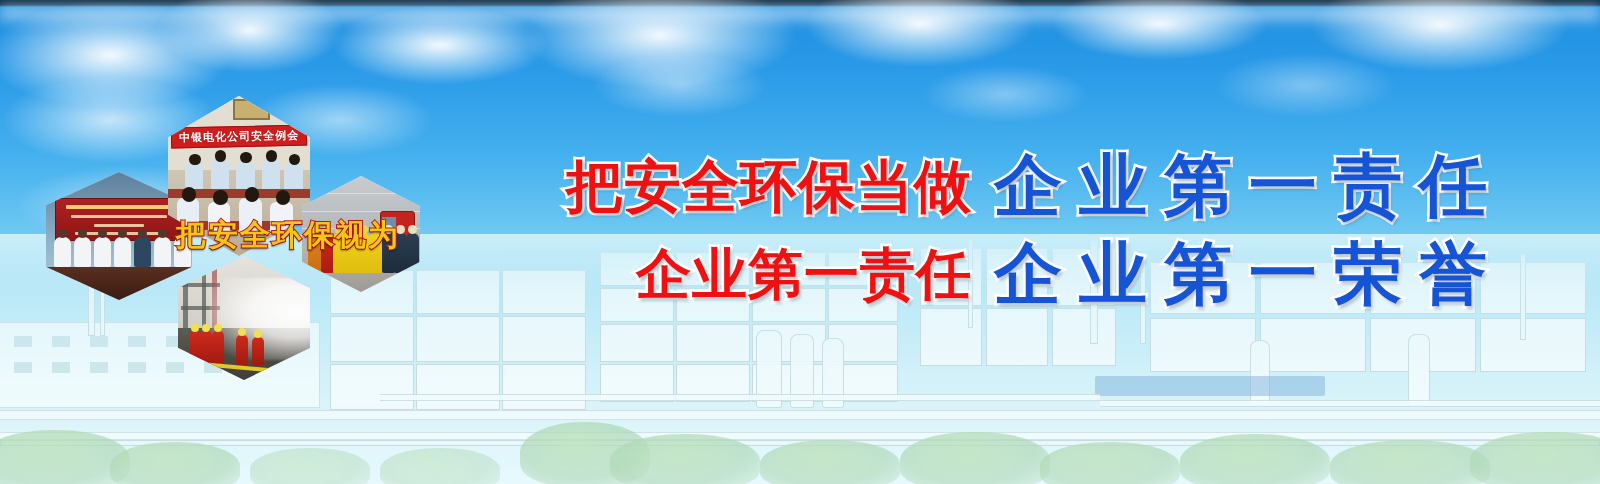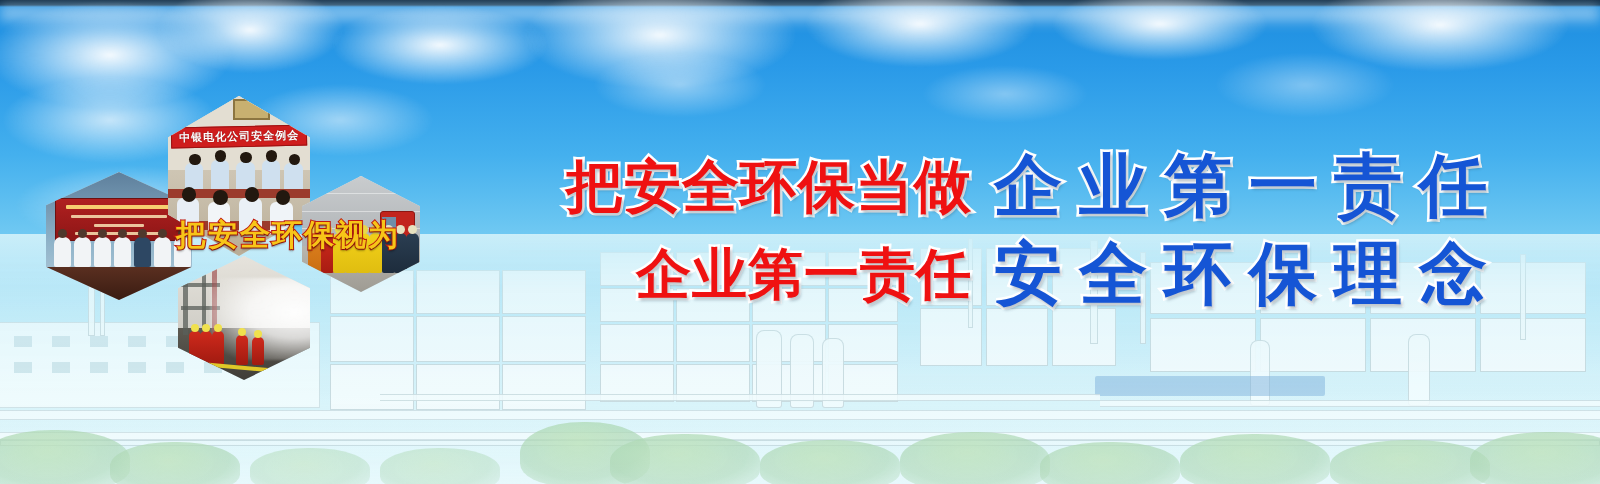--- a/index.html
+++ b/index.html
@@ -402,17 +402,17 @@
     </div>
 
     <div class="hex-slogan">把安全环保视为</div>
   </div>
 
   <div class="slogans">
     <div class="sl-line one">
       <span class="seg red">把安全环保当做</span><span class="seg blue">企业第一责任</span>
     </div>
     <div class="sl-line two">
-      <span class="seg red">企业第一责任</span><span class="seg blue">安全环保理念</span>
+      <span class="seg red">企业第一责任</span><span class="seg blue">企业第一荣誉</span>
     </div>
   </div>
 
 </div>
 
 </body></html>

